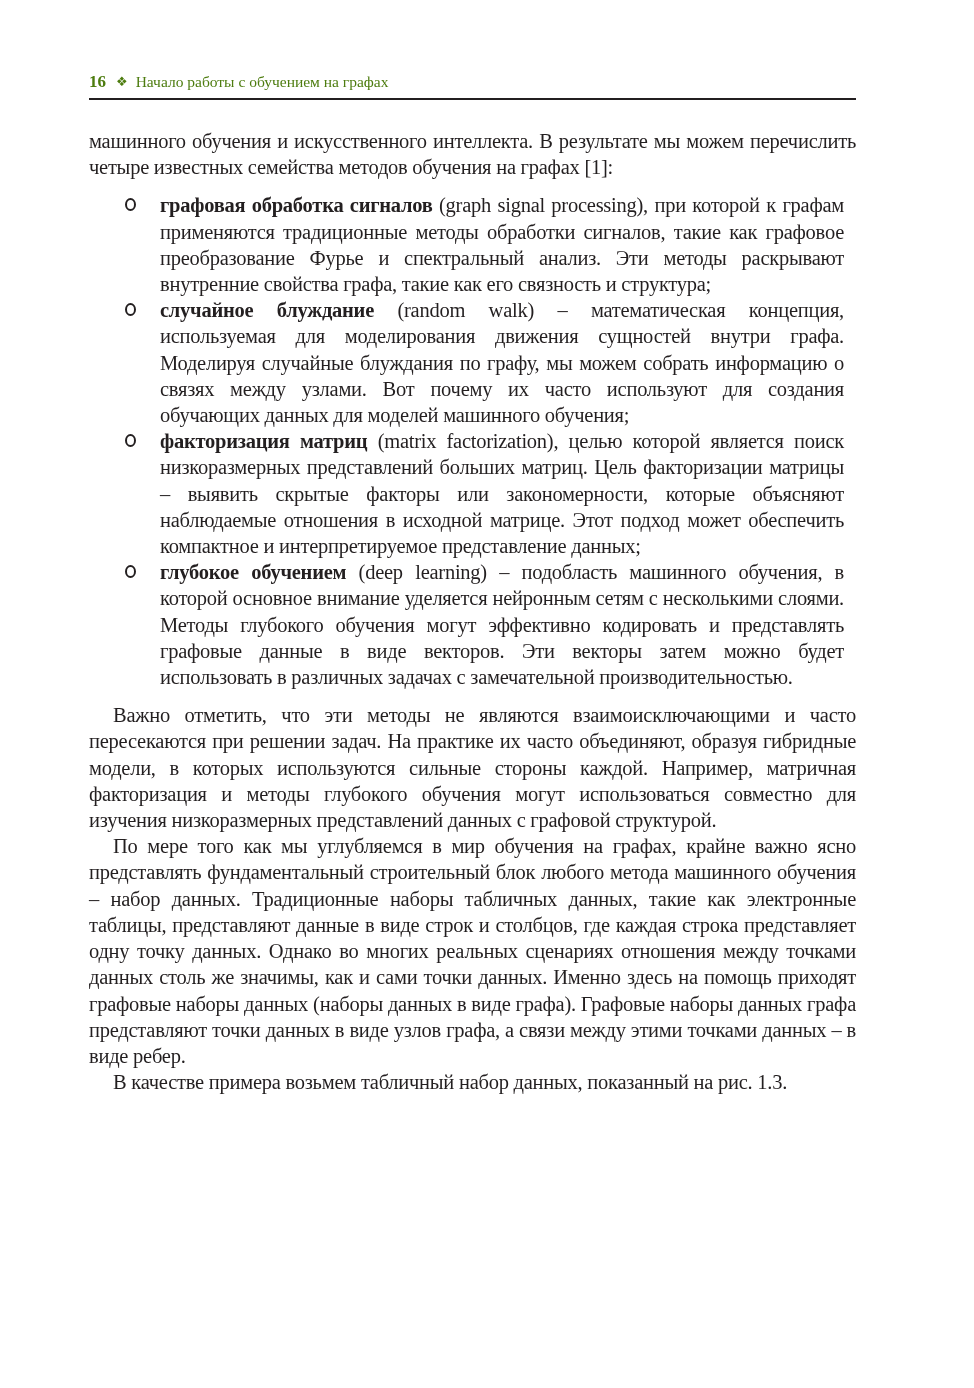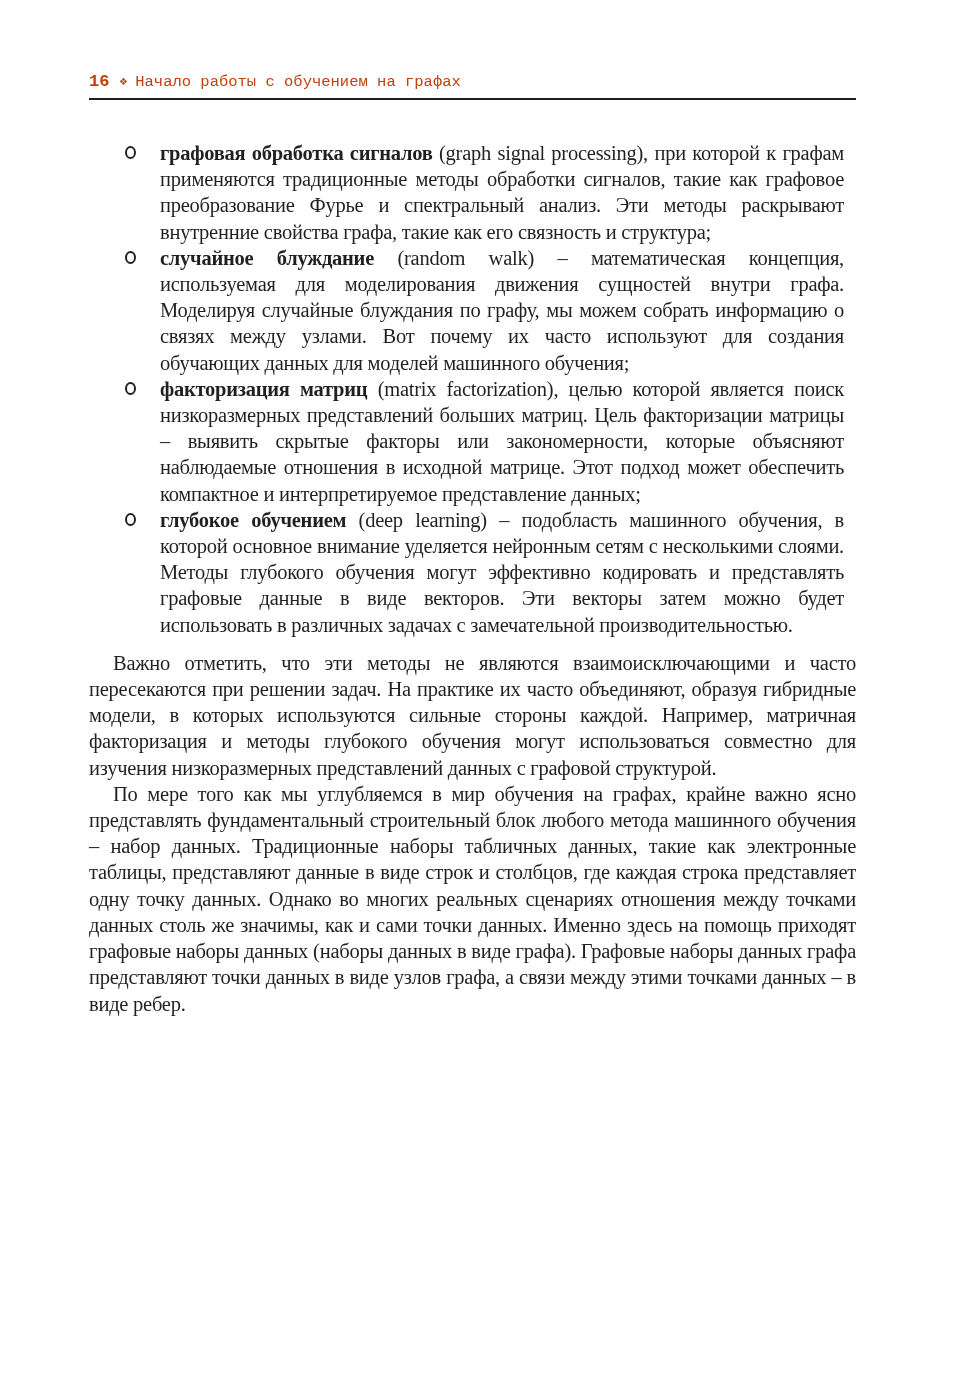--- a/index.html
+++ b/index.html
@@ -1,18 +1,18 @@
 <!DOCTYPE html>
 <html><head>
 <meta charset="utf-8">
 <style>
   html, body { margin:0; padding:0; background:#ffffff; }
   body { width:974px; height:1388px; position:relative; overflow:hidden; color:#231f20; }
   .page { position:absolute; left:89px; top:0; width:767px; }
-  .running-head { position:absolute; left:0; top:72px; width:767px; height:26px; font-family:Liberation Mono, monospace; font-size:15.5px; color:#c2410c; white-space:nowrap; }
+  .running-head { position:absolute; left:0; top:72px; width:767px; height:26px; font-family:Liberation Serif, serif; font-size:15.5px; color:#4d7c0f; white-space:nowrap; }
   .running-head .pgnum { font-weight:bold; font-size:17px; }
   .running-head .orn { display:inline-block; margin:0 8px 0 10px; font-size:13px; position:relative; top:-1px; }
   .rule { position:absolute; left:0; top:98px; width:767px; height:0; border-top:2.2px solid #231f20; }
   .body { position:absolute; left:0; top:128px; width:767px; font-family:"Liberation Serif", serif; font-size:20.5px; line-height:26.2px; text-align:justify; letter-spacing:-0.25px; }
   .body p { margin:0; }
   .indent { text-indent:24px; }
   .list { margin:12px; padding:0; list-style:none; }
   .list li { position:relative; padding-left:59px; }
   .bullet { position:absolute; left:24px; top:3px; width:11px; height:13px; border:2.6px solid #231f20; border-radius:50%; box-sizing:border-box; margin-top:3px; }
   b { font-weight:bold; }
@@ -20,32 +20,34 @@
 </head>
 <body>
 
 <div class="page">
   <div class="running-head">
     <span class="pgnum">16</span><span class="orn">❖</span><span>Начало работы с обучением на графах</span>
   </div>
   <div class="rule"></div>
 
   <div class="body">
+    <p>машинного обучения и искусственного интеллекта. В результате мы можем перечислить четыре известных семейства методов обучения на графах [1]:</p>
 
     <ul class="list">
       <li>
         <span class="bullet"></span><b>графовая обработка сигналов</b><span> (graph signal processing), при которой к графам применяются традиционные методы обработки сигналов, такие как графовое преобразование Фурье и спектральный анализ. Эти методы раскрывают внутренние свойства графа, такие как его связность и структура;</span>
       </li>
       <li>
         <span class="bullet"></span><b>случайное блуждание</b><span> (random walk) – математическая концепция, используемая для моделирования движения сущностей внутри графа. Моделируя случайные блуждания по графу, мы можем собрать информацию о связях между узлами. Вот почему их часто используют для создания обучающих данных для моделей машинного обучения;</span>
       </li>
       <li>
         <span class="bullet"></span><b>факторизация матриц</b><span> (matrix factorization), целью которой является поиск низкоразмерных представлений больших матриц. Цель факторизации матрицы – выявить скрытые факторы или закономерности, которые объясняют наблюдаемые отношения в исходной матрице. Этот подход может обеспечить компактное и интерпретируемое представление данных;</span>
       </li>
       <li>
         <span class="bullet"></span><b>глубокое обучением</b><span> (deep learning) – подобласть машинного обучения, в которой основное внимание уделяется нейронным сетям с несколькими слоями. Методы глубокого обучения могут эффективно кодировать и представлять графовые данные в виде векторов. Эти векторы затем можно будет использовать в различных задачах с замечательной производительностью.</span>
       </li>
     </ul>
 
     <p class="indent">Важно отметить, что эти методы не являются взаимоисключающими и часто пересекаются при решении задач. На практике их часто объединяют, образуя гибридные модели, в которых используются сильные стороны каждой. Например, матричная факторизация и методы глубокого обучения могут использоваться совместно для изучения низкоразмерных представлений данных с графовой структурой.</p>
     <p class="indent">По мере того как мы углубляемся в мир обучения на графах, крайне важно ясно представлять фундаментальный строительный блок любого метода машинного обучения – набор данных. Традиционные наборы табличных данных, такие как электронные таблицы, представляют данные в виде строк и столбцов, где каждая строка представляет одну точку данных. Однако во многих реальных сценариях отношения между точками данных столь же значимы, как и сами точки данных. Именно здесь на помощь приходят графовые наборы данных (наборы данных в виде графа). Графовые наборы данных графа представляют точки данных в виде узлов графа, а связи между этими точками данных – в виде ребер.</p>
+    <p class="indent">В качестве примера возьмем табличный набор данных, показанный на рис. 1.3.</p>
   </div>
 </div>
 
 </body></html>

